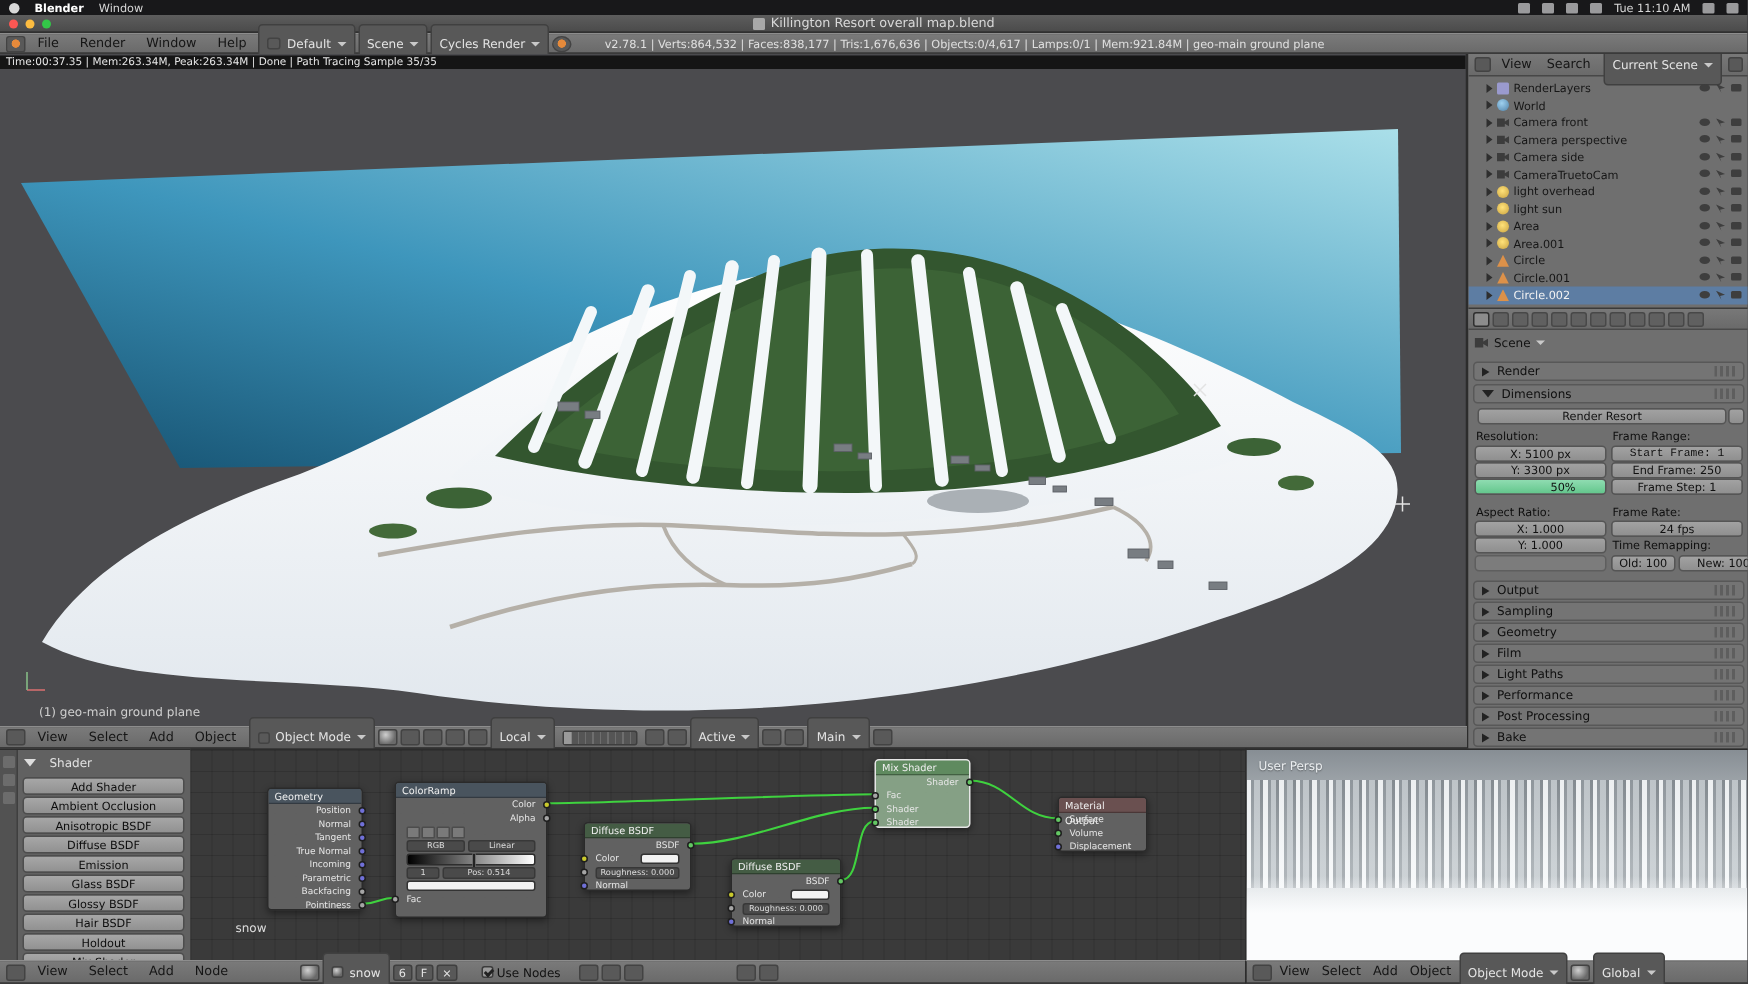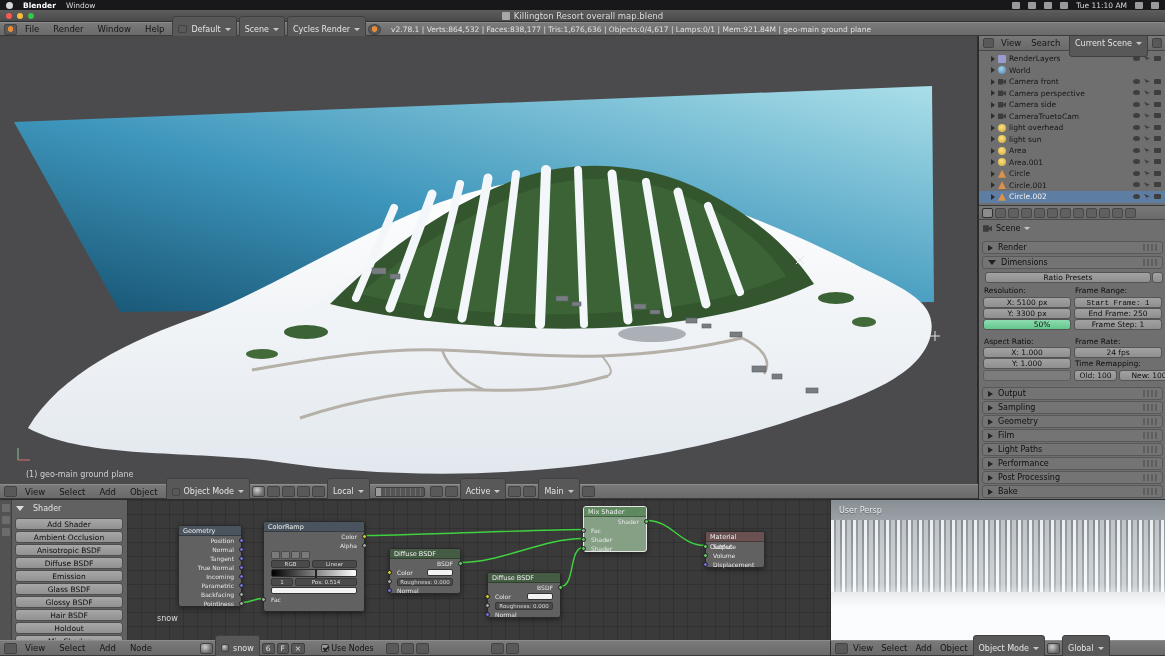--- a/index.html
+++ b/index.html
@@ -19,21 +19,21 @@
   #titlebar .docico{width:8px;height:8px;background:#a8a8a8;border-radius:1px;margin-right:4px;}
 
   .hdrbar{background:linear-gradient(#7a7a7a,#6a6a6a);border-top:1px solid #8d8d8d;border-bottom:1px solid #3a3a3a;display:flex;align-items:center;color:#121212;}
   #infobar{left:0;top:22px;width:1165px;height:14px;padding:0 4px;gap:2px;}
   .menu{padding:0 6px;color:#151515;font-size:8.5px;}
   .dd{background:#585858;color:#e4e4e4;border:1px solid #404040;border-radius:3px;height:27px;display:flex;align-items:center;padding:0 5px;font-size:8px;gap:4px;white-space:nowrap;}
   .car{width:0;height:0;border-left:3px solid transparent;border-right:3px solid transparent;border-top:3px solid #c9c9c9;}
   .ico{width:13px;height:11px;background:#595959;border:1px solid #434343;border-radius:2px;display:inline-block;position:relative;}
   .ico.orange{background:radial-gradient(circle at 50% 45%,#e68a3b 0 35%,#595959 40%);}
   .ico.sph{background:radial-gradient(circle at 38% 32%,#cfcfcf,#6a6a6a 70%);border-radius:2px;}
-  .stats{margin-left:8px;color:#e0e0e0;font-size:7.5px;white-space:nowrap;}
+  .stats{margin-left:20px;color:#e0e0e0;font-size:7.5px;white-space:nowrap;}
 
   
   #main3d{left:0;top:36px;width:978px;height:448px;background:#4b4b4e;border-right:1px solid #2c2c2c;overflow:hidden;}
   #renderstrip{left:0;top:1px;width:978px;height:9px;background:#151515;color:#e6e6e6;font-size:7px;line-height:9px;padding-left:4px;}
   #vplabel{left:26px;top:434px;color:#cfcfcf;font-size:8px;}
   #vpheader{left:0;top:484px;width:978px;height:15px;padding:0 4px;gap:2px;}
   .layers{width:50px;height:10px;background:repeating-linear-gradient(90deg,#555 0 4px,#6e6e6e 4px 5px);border:1px solid #3e3e3e;border-radius:2px;position:relative;margin:0 3px;}
   .layers .active{position:absolute;left:0;top:0;width:5px;height:100%;background:#9a9a9a;}
 
   
@@ -229,20 +229,23 @@
     </g>
     <g stroke="#e3e3e3" stroke-width="1">
       <path d="M796,220 L804,228 M804,220 L796,228"></path>
       <path d="M930,300 L940,300 M935,295 L935,305"></path>
     </g>
     <g stroke-width="1.2">
       <path d="M18,424 L30,424" stroke="#c46a6a"></path>
       <path d="M18,424 L18,412" stroke="#7fae7f"></path>
     </g>
   </svg>
+  <div class="abs" id="renderstrip">
+    <span>Time:00:37.35 | Mem:263.34M, Peak:263.34M | Done | Path Tracing Sample 35/35</span>
+  </div>
   <div class="abs" id="vplabel">(1) geo-main ground plane</div>
 </div>
 
 <div class="abs hdrbar" id="vpheader">
   <span class="ico"></span>
   <span class="menu">View</span>
   <span class="menu">Select</span>
   <span class="menu">Add</span>
   <span class="menu">Object</span>
   <span class="dd">
@@ -439,21 +442,21 @@
     <div class="phead" style="top:35px">
         <span class="tri"></span>
         <span>Render</span>
         <span class="grip"></span>
       </div>
     <div class="phead" style="top:50px">
         <span class="tri open"></span>
         <span>Dimensions</span>
         <span class="grip"></span>
       </div>
-    <div class="pfield" style="left:6px;top:66px;width:166px;">Ratio Presets</div>
+    <div class="pfield" style="left:6px;top:66px;width:166px;">Render Resort</div>
     <div class="pfield" style="left:173px;top:66px;width:11px;"></div>
 
     <div class="plabel" style="left:5px;top:80px;">Resolution:</div>
     <div class="pfield" style="left:4px;top:91px;width:88px;">X: 5100 px</div>
     <div class="pfield" style="left:4px;top:102px;width:88px;">Y: 3300 px</div>
     <div class="pfield green" style="left:4px;top:113px;width:88px;">50%</div>
     <div class="plabel" style="left:96px;top:80px;">Frame Range:</div>
     <div class="pfield" style="left:95px;top:91px;width:88px;font-family:Liberation Mono, monospace;">Start Frame: 1</div>
     <div class="pfield" style="left:95px;top:102px;width:88px;">End Frame: 250</div>
     <div class="pfield" style="left:95px;top:113px;width:88px;">Frame Step: 1</div>

